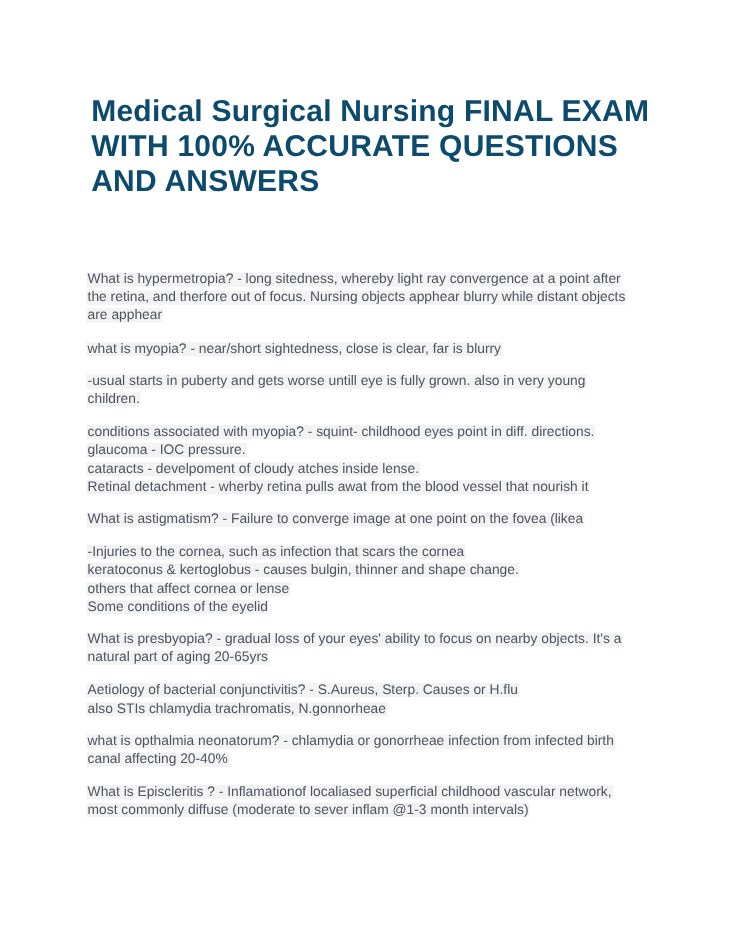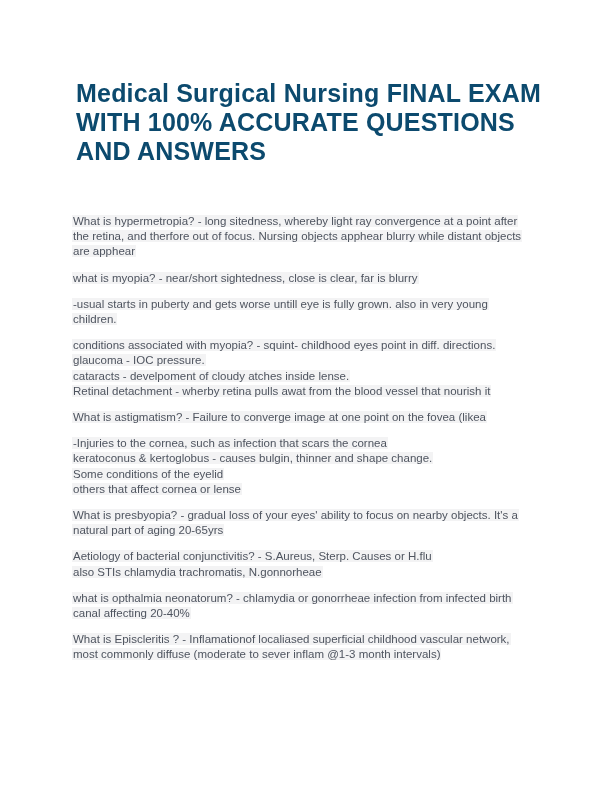--- a/index.html
+++ b/index.html
@@ -31,21 +31,21 @@
     display: block;
     white-space: nowrap;
   }
   .doc-body {
     position: absolute;
     left: 72px;
     top: 214px;
     width: 475px;
   }
   .para {
-    margin: 0 0 11px 0;
+    margin: 12px 0 11px 0;
   }
   .line {
     font-size: 11.5px;
     line-height: 15.2px;
     color: #4e545f;
     white-space: nowrap;
   }
   .line .hl {
     background: #f3f3f4;
     padding: 0 1px;
@@ -78,22 +78,22 @@
         <div class="line"><span class="hl">glaucoma - IOC pressure.</span></div>
         <div class="line"><span class="hl">cataracts - develpoment of cloudy atches inside lense.</span></div>
         <div class="line"><span class="hl">Retinal detachment - wherby retina pulls awat from the blood vessel that nourish it</span></div>
       </div>
       <div class="para">
         <div class="line"><span class="hl">What is astigmatism? - Failure to converge image at one point on the fovea (likea</span></div>
       </div>
       <div class="para">
         <div class="line"><span class="hl">-Injuries to the cornea, such as infection that scars the cornea</span></div>
         <div class="line"><span class="hl">keratoconus &amp; kertoglobus - causes bulgin, thinner and shape change.</span></div>
+        <div class="line"><span class="hl">others that affect cornea or lense</span></div>
         <div class="line"><span class="hl">Some conditions of the eyelid</span></div>
-        <div class="line"><span class="hl">others that affect cornea or lense</span></div>
       </div>
       <div class="para">
         <div class="line"><span class="hl">What is presbyopia? - gradual loss of your eyes' ability to focus on nearby objects. It's a</span></div>
         <div class="line"><span class="hl">natural part of aging 20-65yrs</span></div>
       </div>
       <div class="para">
         <div class="line"><span class="hl">Aetiology of bacterial conjunctivitis? - S.Aureus, Sterp. Causes or H.flu</span></div>
         <div class="line"><span class="hl">also STIs chlamydia trachromatis, N.gonnorheae</span></div>
       </div>
       <div class="para">

